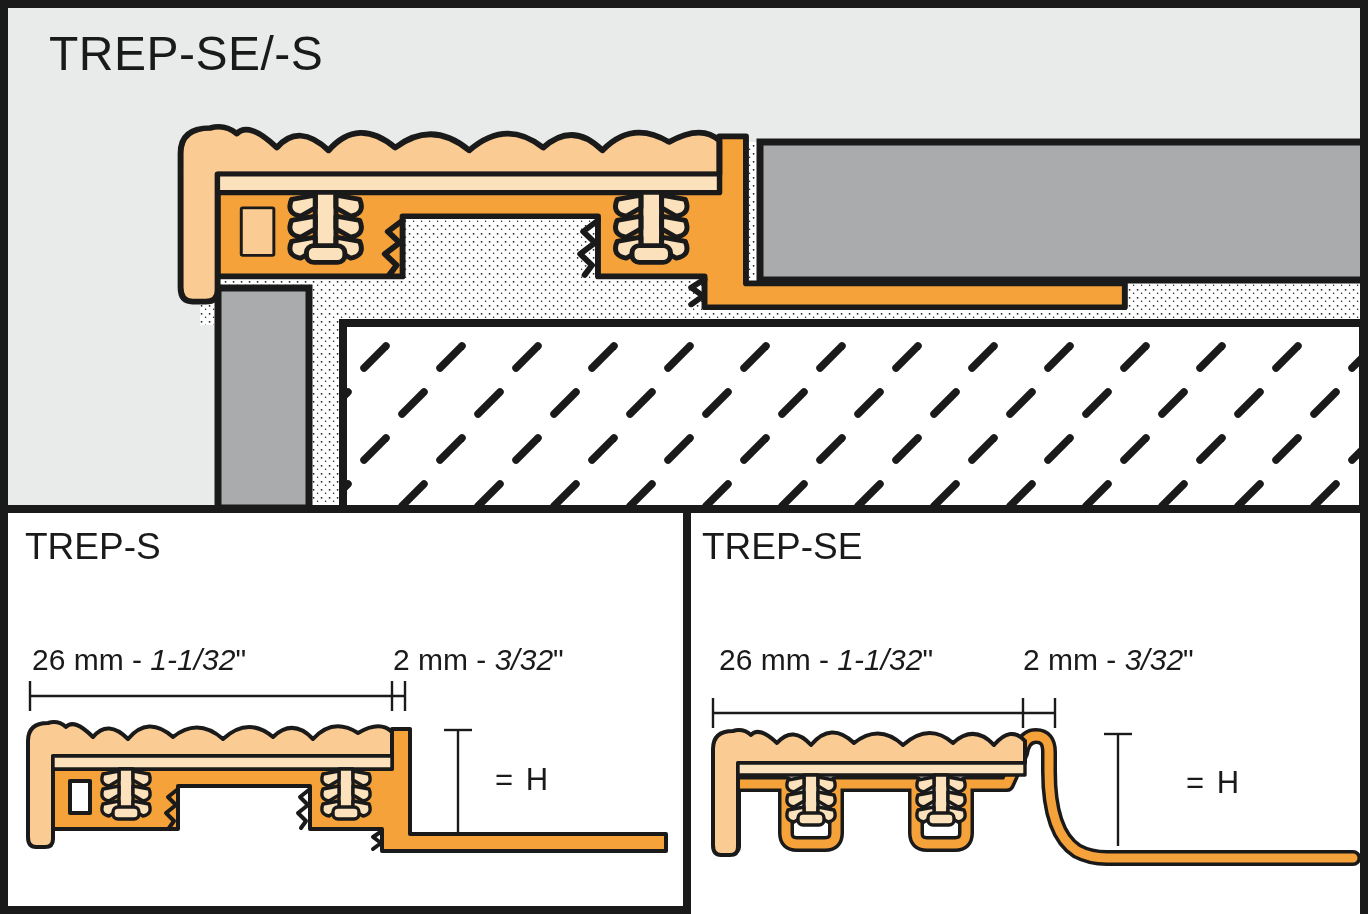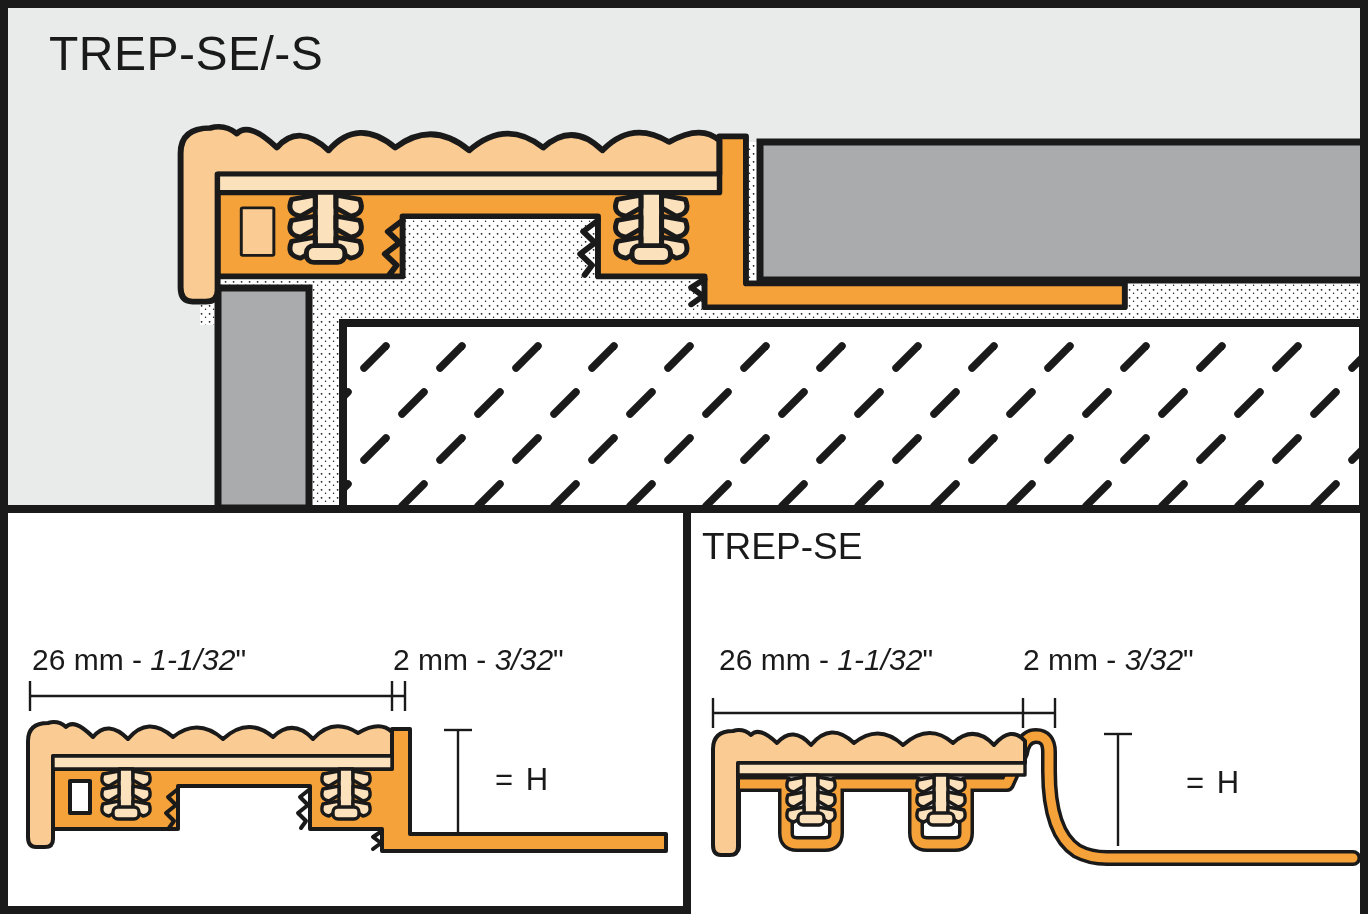--- a/index.html
+++ b/index.html
@@ -112,20 +112,21 @@
               <path d="M331,288 L315,291 Q311,301 321,303 L331,297 Z" fill="var(--pale)" stroke="var(--ink)" stroke-width="3.4" stroke-linejoin="round"></path>
               <path d="M345,288 L361,291 Q365,301 355,303 L345,297 Z" fill="var(--pale)" stroke="var(--ink)" stroke-width="3.4" stroke-linejoin="round"></path>
               <rect x="325" y="294" width="26" height="12" rx="5" fill="var(--pale)" stroke="var(--ink)" stroke-width="3.4" stroke-linejoin="round"></rect>
             </g>
             <path d="M170,276 L160,284 L168,292 L158,300 L166,308 L161,315" fill="none" stroke="var(--ink)" stroke-width="4" stroke-linejoin="round" stroke-linecap="round"></path>
             <path d="M302,276 L292,284 L300,292 L290,300 L298,308 L293,315" fill="none" stroke="var(--ink)" stroke-width="4" stroke-linejoin="round" stroke-linecap="round"></path>
             <path d="M374,318 L365,324 L373,330 L365,336" fill="none" stroke="var(--ink)" stroke-width="4" stroke-linejoin="round" stroke-linecap="round"></path>
           </g>
         </g>
     </svg>
+    <div class="t title-panel" style="left:17px;top:14px">TREP-S</div>
     <div class="t dim" style="left:24px;top:130px"><span>26 mm - </span><i>1-1/32</i><span>"</span></div>
     <div class="t dim" style="left:385px;top:130px"><span>2 mm - </span><i>3/32</i><span>"</span></div>
     <div class="t hlab" style="left:487px;top:250px">= H</div>
   </section>
 
   <section class="panel panel-br">
     <svg id="svgBR" width="669" height="393" viewBox="0 0 669 393">
       <g id="gBR">
           <line x1="22" y1="200" x2="364" y2="200" stroke="var(--ink)" stroke-width="2.4"></line>
           <line x1="22" y1="185" x2="22" y2="215" stroke="var(--ink)" stroke-width="2.4"></line>

